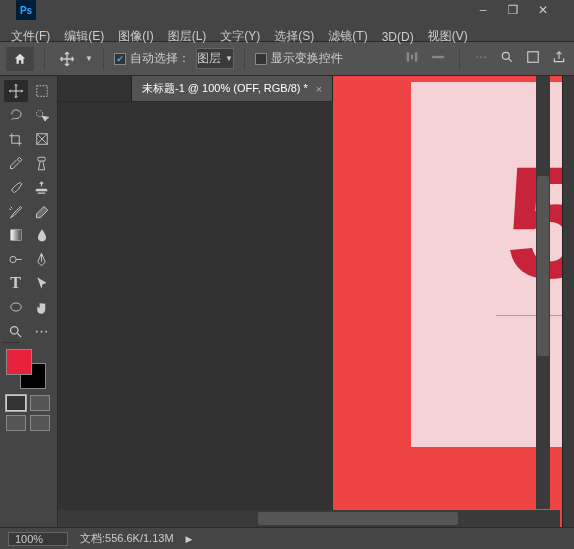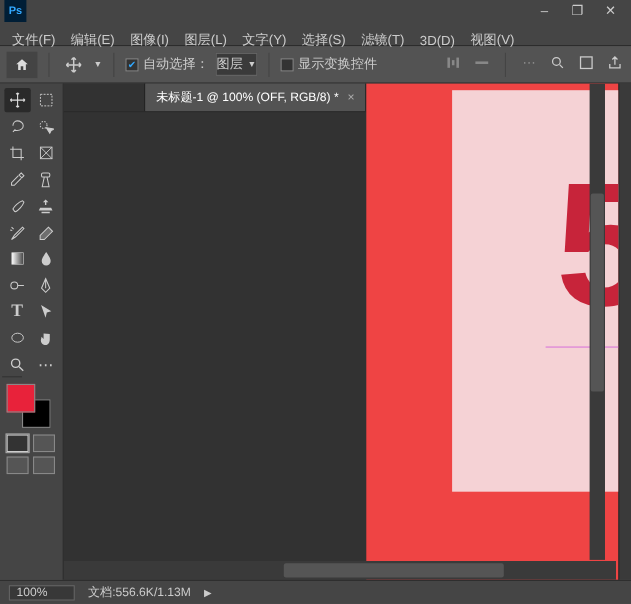--- a/index.html
+++ b/index.html
@@ -1,17 +1,17 @@
 <!DOCTYPE html>
 <html><head>
 <meta charset="utf-8">
 <style>
 * { margin: 0; padding: 0; box-sizing: border-box; font-family: "Microsoft YaHei", Arial, sans-serif; }
 body { background: #535353; width: 574px; height: 549px; overflow: hidden; color: #ccc; font-size: 12px; }
-.titlebar { background: #454545; height: 20px; display: flex; align-items: center; justify-content: flex-end; padding: 0 4px; }
+.titlebar { background: #454545; height: 20px; display: flex; align-items: center; justify-content: flex-end; padding: 0 16px; }
 .titlebar .spacer { flex: 1; }
 .win-btn { width: 30px; height: 20px; display: flex; align-items: center; justify-content: center; color: #ccc; cursor: default; }
 .ps-icon { width: 20px; height: 20px; background: #001e36; color: #31a8ff; font-weight: bold; font-size: 10px; display: flex; align-items: center; justify-content: center; }
 .menubar { background: #454545; height: 22px; display: flex; align-items: center; padding: 0 4px; border-bottom: 1px solid #2a2a2a; }
 .menubar .menu-item { padding: 0 7px; cursor: default; font-size: 12px; margin-top: 12px; }
 .optionsbar { background: #535353; height: 34px; display: flex; align-items: center; padding: 0 6px; gap: 6px; border-bottom: 1px solid #2a2a2a; }
 .home-icon { width: 28px; height: 24px; background: #444; display: flex; align-items: center; justify-content: center; }
 .opt-sep { width: 1px; height: 22px; background: #444; margin: 0 4px; }
 .checkbox-wrap { display: flex; align-items: center; gap: 4px; }
 .chk { width: 12px; height: 12px; border: 1px solid #888; background: #333; display: inline-flex; align-items: center; justify-content: center; font-size: 9px; color: #31a8ff; }

